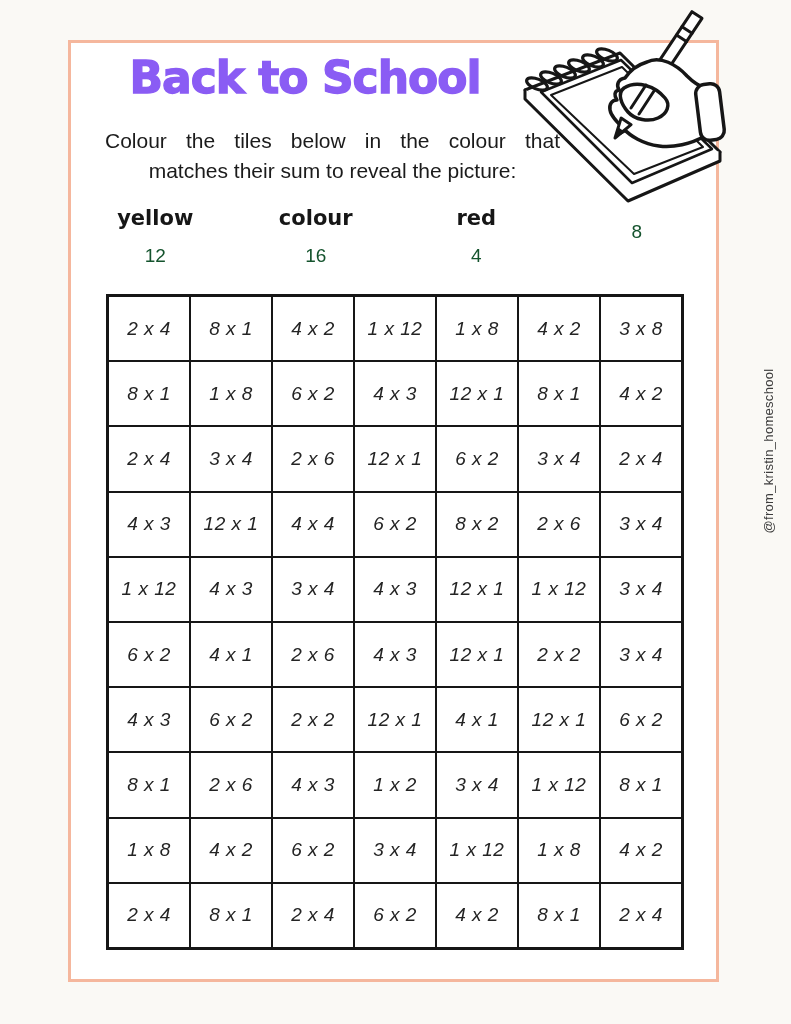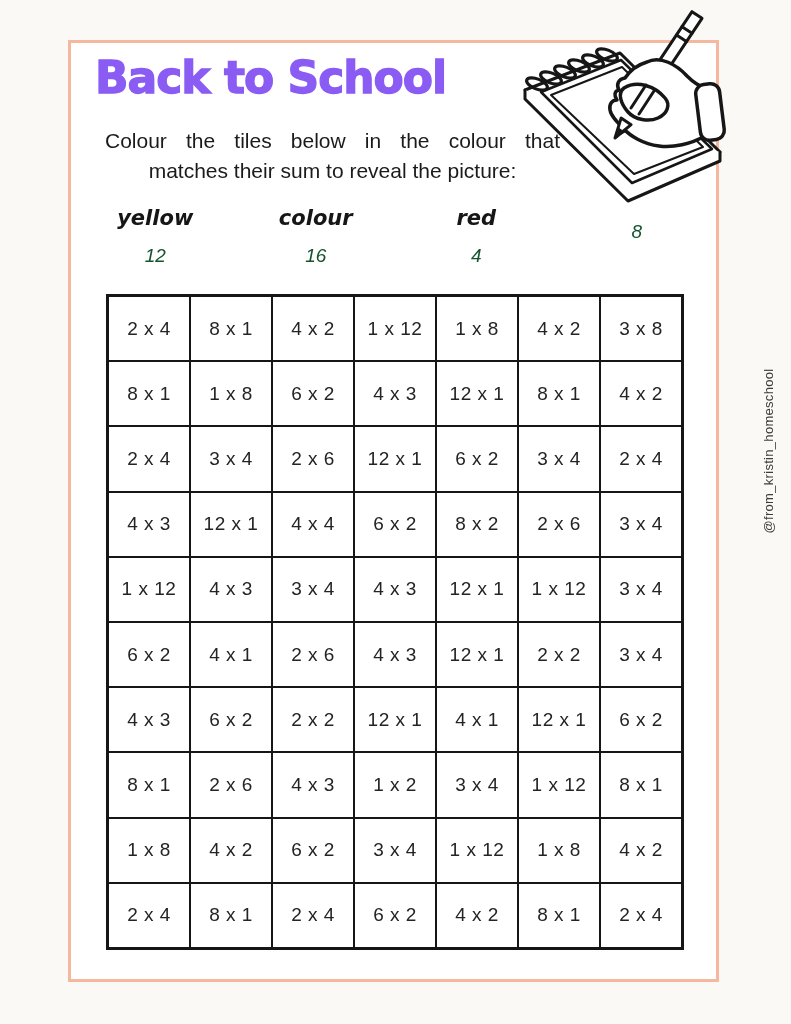--- a/index.html
+++ b/index.html
@@ -7,44 +7,44 @@
     width:791px; height:1024px; position:relative; overflow:hidden;
     background:#faf9f5;
     font-family:"Liberation Sans", sans-serif;
   }
   .sheet {
     position:absolute; left:68px; top:40px; width:645px; height:936px;
     background:#ffffff; border:3px solid #f5b79d;
   }
   .title {
     position:absolute; left:95px; top:52px; width:420px;
-    text-align:left;
+    text-align:center;
     font-family:"DejaVu Sans", sans-serif;
     font-weight:bold; font-size:44px; letter-spacing:-1px;
     color:#8a5cf4; -webkit-text-stroke:1.3px #8a5cf4;
   }
   .instructions {
     position:absolute; left:105px; top:126px; width:455px;
     font-size:21px; line-height:30px; color:#1b1b1b;
   }
   .instructions .line1 { display:block; text-align:justify; text-align-last:justify; }
   .instructions .line2 { display:block; text-align:center; }
   .legend {
     position:absolute; left:75px; top:206px; width:642px;
-    display:grid; grid-template-columns:repeat(4,1fr); text-align:center;font-style:italic;
+    display:grid; grid-template-columns:repeat(4,1fr); text-align:center;
   }
   .legend-label {
     font-family:"DejaVu Sans", sans-serif;
     font-size:21px; font-weight:bold; color:#161616;
   }
   .legend-sum { margin-top:15px; font-size:19px; color:#14532d; }
   .grid {
     position:absolute; left:106px; top:294px; width:578px; height:656px;
     display:grid; grid-template-columns:repeat(7,1fr); grid-template-rows:repeat(10,1fr);
-    border:2.5px solid #161616; background:#fff; box-sizing:border-box;
+    border:2.5px solid #161616; background:#fff; box-sizing:border-box;font-style:italic;
   }
   .cell {
     border:1px solid #161616;
     display:flex; align-items:center; justify-content:center;
     font-size:19px; color:#242424; letter-spacing:0.5px;
   }
   .watermark {
     position:absolute; left:768px; top:451px;
     transform:translate(-50%,-50%) rotate(-90deg);
     font-size:13px; color:#3c3c3c; letter-spacing:0.3px; white-space:nowrap;

